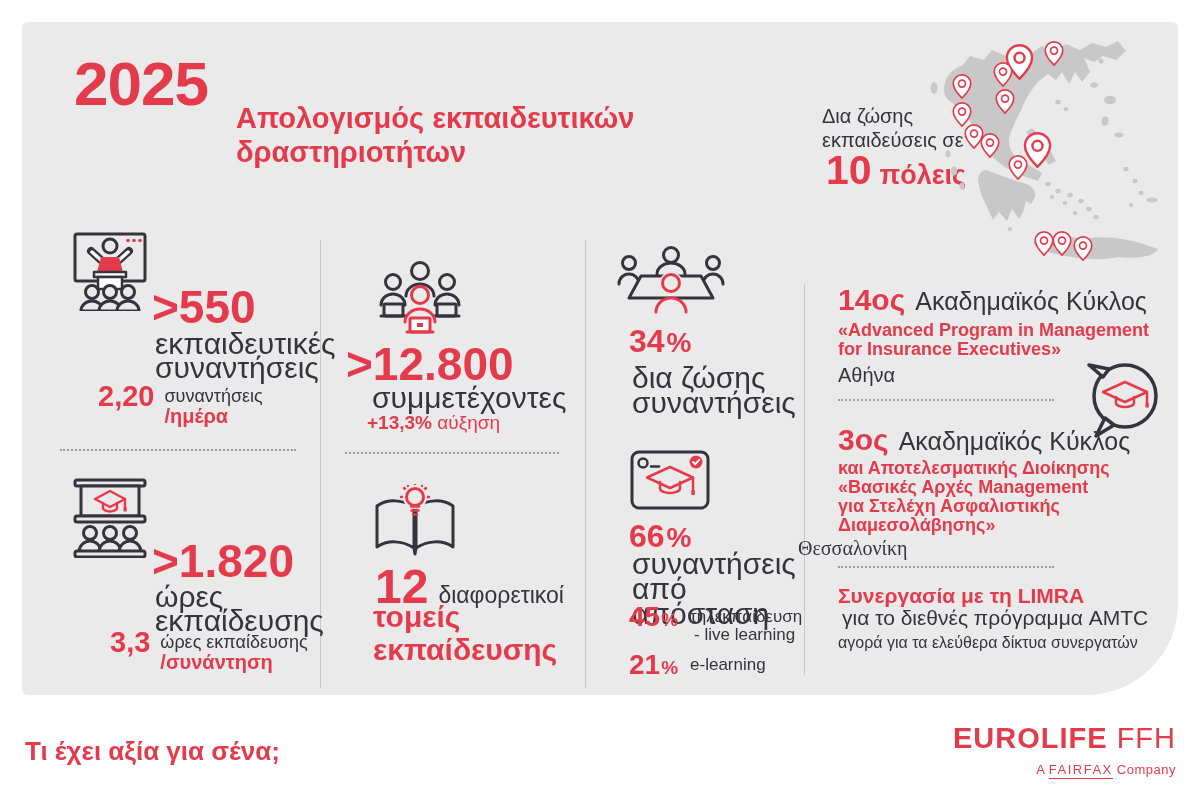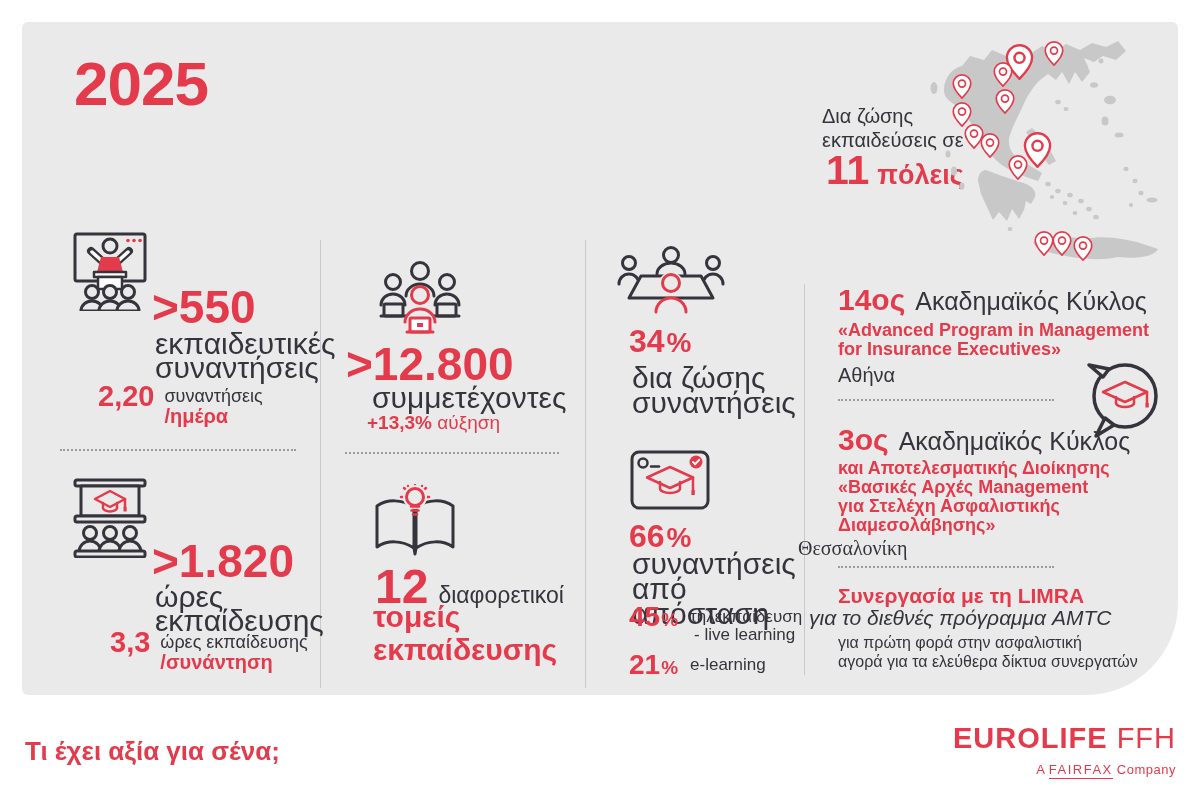--- a/index.html
+++ b/index.html
@@ -78,27 +78,28 @@
   .fr{fill:var(--accent);stroke:none;}
   .pin{position:absolute;}
 </style>
 </head>
 <body>
 
 <div class="page">
   <div class="card"></div>
 
   <div class="abs year">2025</div>
+  <div class="abs subtitle">Απολογισμός εκπαιδευτικών δραστηριοτήτων</div>
 
   <div class="abs map-caption" style="left:822px;top:104px;">
     <div>Δια ζώσης</div>
     <div>εκπαιδεύσεις σε</div>
   </div>
   <div class="abs count-row">
-    <span class="count-big">11</span>
+    <span class="count-big">10</span>
     <span class="count-lbl">πόλεις</span>
   </div>
   <div class="abs map-box icn">
     <svg width="285" height="262" viewBox="0 0 285 262">
       <g fill="var(--mapgray)" stroke="none">
         <path d="M46,62 C46,50 54,40 64,38 L72,28 L86,32 L94,22 L108,28 L118,20 L132,26 L144,18 L156,24 L168,16 L182,22 L194,15 L208,19 L220,13 L228,23 L218,32 L205,28 L196,34 L186,30 L192,44 L184,54 L177,44 L171,56 L164,44 L158,52 L150,46 L142,52 C134,60 128,70 124,80 C119,90 114,100 111,110 C110,120 115,128 123,133 L134,139 L144,145 L140,153 L128,149 L114,143 C102,137 92,128 85,116 C78,104 72,92 64,82 C54,74 46,72 46,62 Z"></path>
         <path d="M88,142 C98,146 110,150 122,154 C132,156 139,162 137,169 L133,176 L128,173 L126,182 L121,191 L114,181 L109,193 L101,184 L95,192 L89,179 L83,166 L80,153 C80,147 83,142 88,142 Z"></path>
         <path d="M134,100 L144,110 L152,122 L158,133 L151,137 L142,125 L133,112 L128,104 Z"></path>
         <path d="M135,214 C150,207 170,209 188,211 C206,207 228,211 245,216 L260,221 C256,229 238,231 220,229 C202,233 180,231 164,227 C150,225 138,221 135,214 Z"></path>
         <ellipse cx="36" cy="60" rx="3.5" ry="6"></ellipse>
@@ -419,23 +420,22 @@
   </div>
   <div class="abs prog-name" style="left:838px;top:459px;">
     <div>και Αποτελεσματικής Διοίκησης</div>
     <div>«Βασικές Αρχές Management</div>
     <div>για Στελέχη Ασφαλιστικής</div>
     <div>Διαμεσολάβησης»</div>
   </div>
   <div class="abs prog-city" style="left:798px;top:537px;font-family:Liberation Serif, serif;">Θεσσαλονίκη</div>
 
   <div class="abs limra-head" style="left:838px;top:584px;">Συνεργασία με τη LIMRA</div>
-  <div class="abs limra-sub" style="left:809px;top:606px;font-style:italic;">για το διεθνές πρόγραμμα AMTC</div>
+  <div class="abs limra-sub" style="left:842px;top:606px;">για το διεθνές πρόγραμμα AMTC</div>
   <div class="abs limra-note" style="left:838px;top:633px;">
-    <div>για πρώτη φορά στην ασφαλιστική</div>
     <div>αγορά για τα ελεύθερα δίκτυα συνεργατών</div>
   </div>
 
   <div class="abs question">Τι έχει αξία για σένα;</div>
   <div class="abs logo">
     <div class="brand">
       <b>EUROLIFE</b>
       <span class="ffh">FFH</span>
     </div>
     <div class="fairfax-line">

